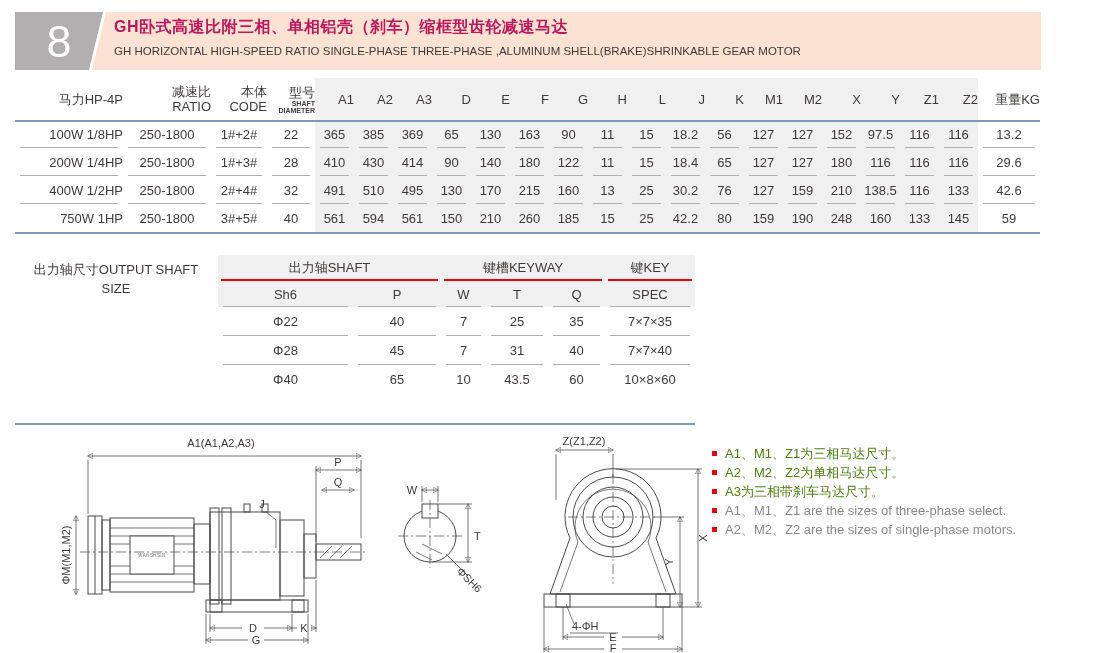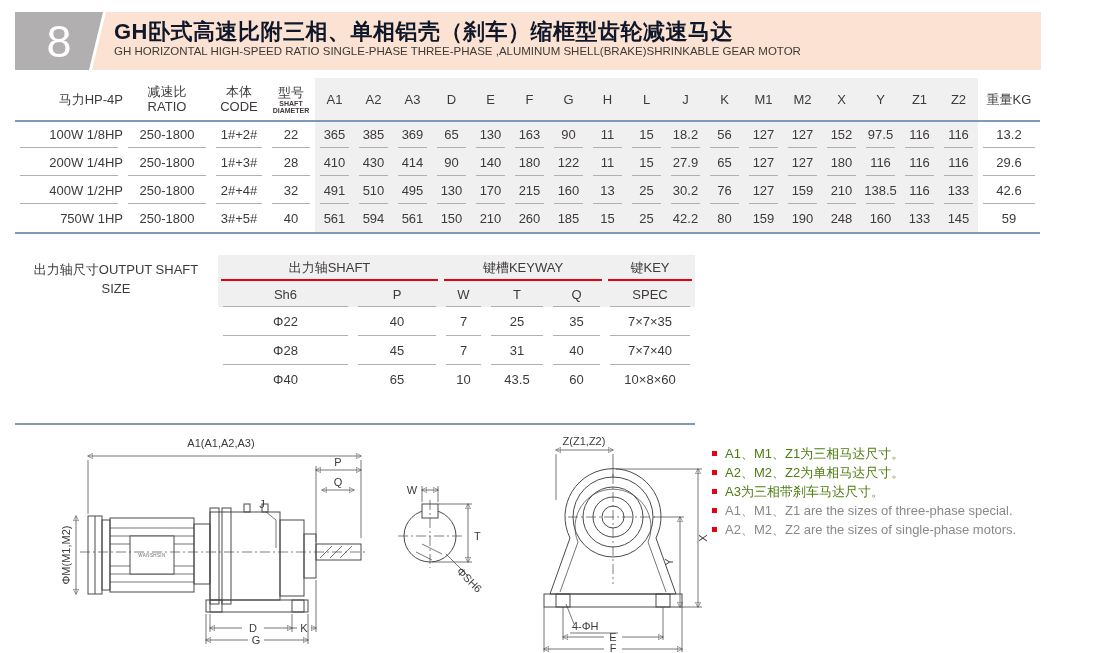--- a/index.html
+++ b/index.html
@@ -6,31 +6,31 @@
   html,body { margin:0; padding:0; background:#fff; }
   body { font-family:"Liberation Sans","DejaVu Sans",sans-serif; color:#3e3a39; }
   .sheet { position:relative; width:1105px; height:653px; background:#ffffff; overflow:hidden; }
 
   
   .num-block { position:absolute; left:15px; top:12px; width:88px; height:58px;
     background:#b1afb0; clip-path:polygon(0 0,100% 0,calc(100% - 14px) 100%,0 100%);
     color:#fff; font-size:45px; text-align:center; line-height:60px; }
   .band { position:absolute; left:92px; top:12px; width:949px; height:58px;
     background:#fbe2d2; clip-path:polygon(14px 0,100% 0,100% 100%,0 100%); }
-  .band .zh { position:absolute; left:22px; top:5px; font-size:22px; font-weight:bold;
-    color:#0f172a; letter-spacing:.5px; white-space:nowrap; }
+  .band .zh { position:absolute; left:22px; top:5px; font-size:16px; font-weight:bold;
+    color:#be185d; letter-spacing:.5px; white-space:nowrap; }
   .band .en { position:absolute; left:22px; top:33px; font-size:11.5px; color:#3e3a39; white-space:nowrap; }
 
   
   .t1wrap { position:absolute; left:15px; top:78px; width:1025px; height:156px; }
   .t1strip { position:absolute; left:300px; top:0; width:663px; height:156px; background:#f1f0f0; }
   .t1line-head { position:absolute; left:0; top:42px; width:100%; height:2px; background:#7d9bb7; }
   .t1line-bot { position:absolute; left:0; bottom:0; width:100%; height:2px; background:#7d9bb7; }
   table.t1 { position:relative; width:100%; border-collapse:collapse; table-layout:fixed; font-size:13px; }
-  .t1 th { height:42px; font-weight:normal; text-align:center; vertical-align:middle; line-height:15px; padding:0; }
+  .t1 th { height:42px; font-weight:normal; text-align:right; vertical-align:middle; line-height:15px; padding:0; }
   .t1 td { height:28px; text-align:center; vertical-align:middle; padding:0; }
   .t1 .hpcol { text-align:right; padding-left:7px; }
   .sm { display:block; font-size:7px; font-weight:bold; line-height:7px; }
   .u { background-image:linear-gradient(#b0b0b0,#b0b0b0); background-repeat:no-repeat;
        background-position:center bottom; background-size:calc(100% - 10px) 1px; }
 
   
   .t2wrap { position:absolute; left:15px; top:255px; width:680px; height:170px; }
   .t2label { position:absolute; left:0; top:5px; width:202px; text-align:center; font-size:13px; line-height:19px; }
   .t2gray { position:absolute; left:203px; top:0; width:477px; height:52px; background:#f1f0f0; }
@@ -159,21 +159,21 @@
             <td class="u">28</td>
             <td class="u">410</td>
             <td class="u">430</td>
             <td class="u">414</td>
             <td class="u">90</td>
             <td class="u">140</td>
             <td class="u">180</td>
             <td class="u">122</td>
             <td class="u">11</td>
             <td class="u">15</td>
-            <td class="u">27.9</td>
+            <td class="u">18.4</td>
             <td class="u">65</td>
             <td class="u">127</td>
             <td class="u">127</td>
             <td class="u">180</td>
             <td class="u">116</td>
             <td class="u">116</td>
             <td class="u">116</td>
             <td class="u">29.6</td>
           </tr>
           <tr>
@@ -423,18 +423,18 @@
     <line class="thin" x1="18" y1="215" x2="78" y2="215" marker-start="url(#ar)"></line>
     <line class="thin" x1="96" y1="215" x2="156" y2="215" marker-end="url(#ar)"></line>
     <text x="87" y="218" text-anchor="middle">F</text>
   </svg>
 
   <div class="notes">
     <ul id="notes-g1">
         <li class="nzh"><span class="blt"></span><span>A1、M1、Z1为三相马达尺寸。</span></li>
         <li class="nzh"><span class="blt"></span><span>A2、M2、Z2为单相马达尺寸。</span></li>
         <li class="nzh"><span class="blt"></span><span>A3为三相带刹车马达尺寸。</span></li>
-        <li class="nen"><span class="blt"></span><span>A1、M1、Z1 are the sizes of three-phase special.</span></li>
+        <li class="nen"><span class="blt"></span><span>A1、M1、Z1 are the sizes of three-phase select.</span></li>
         <li class="nen"><span class="blt"></span><span>A2、M2、Z2 are the sizes of single-phase motors.</span></li>
       </ul>
   </div>
 
 </div>
 
 </body></html>

